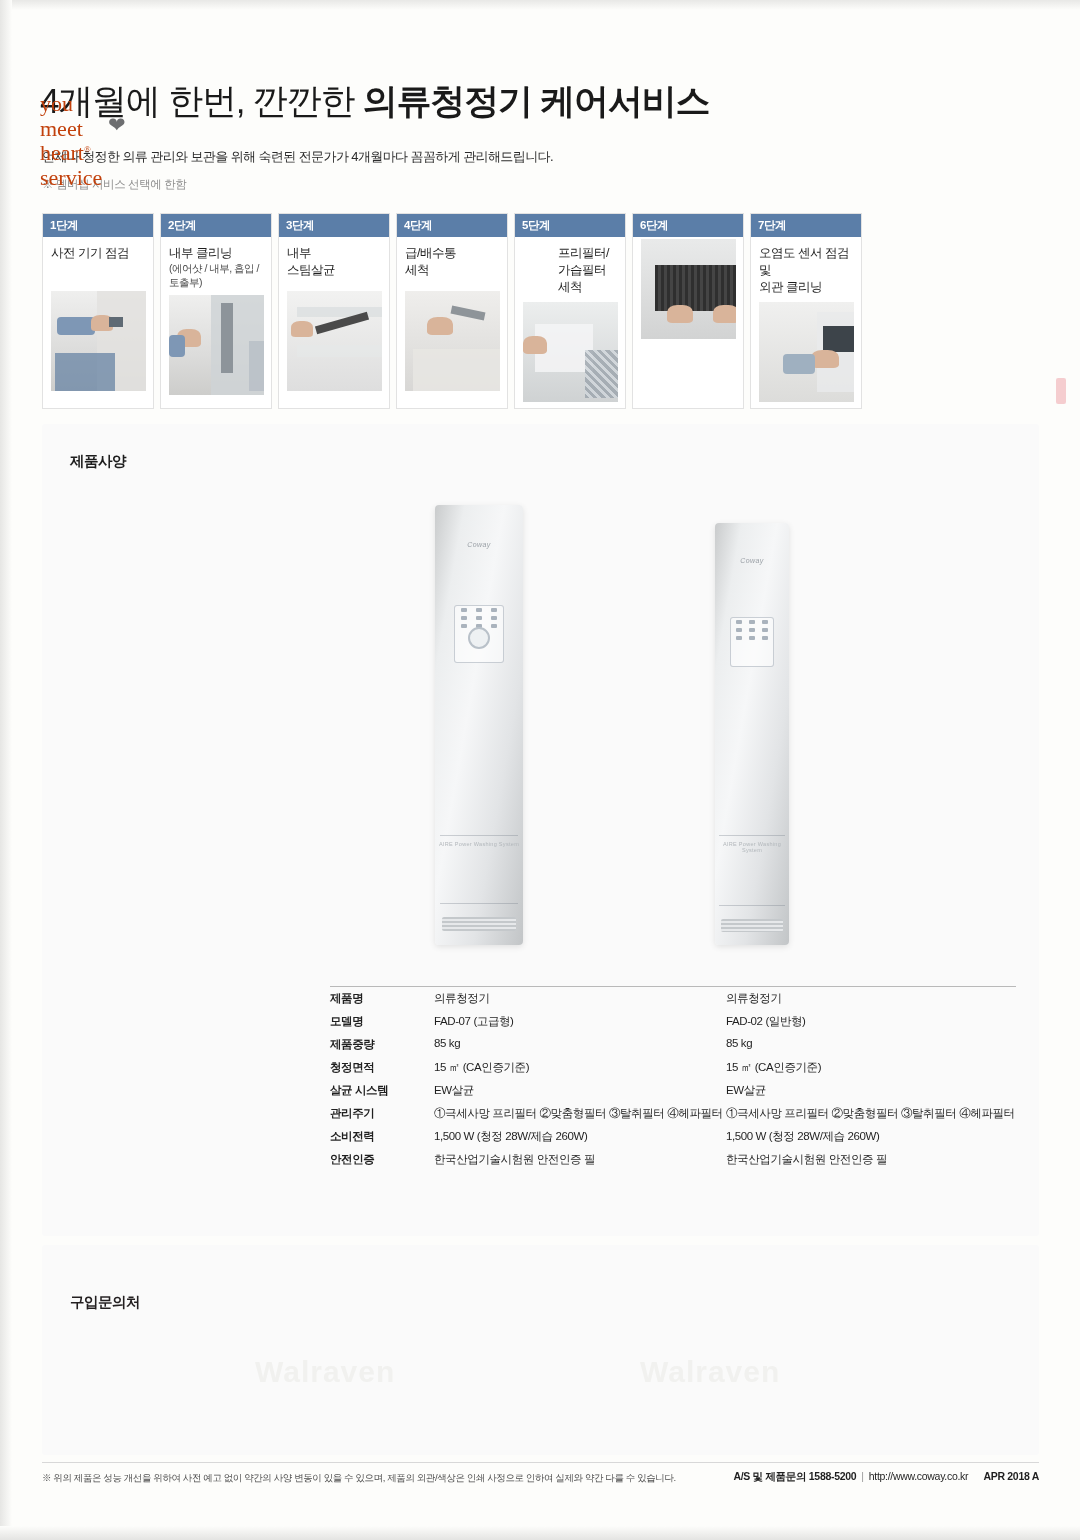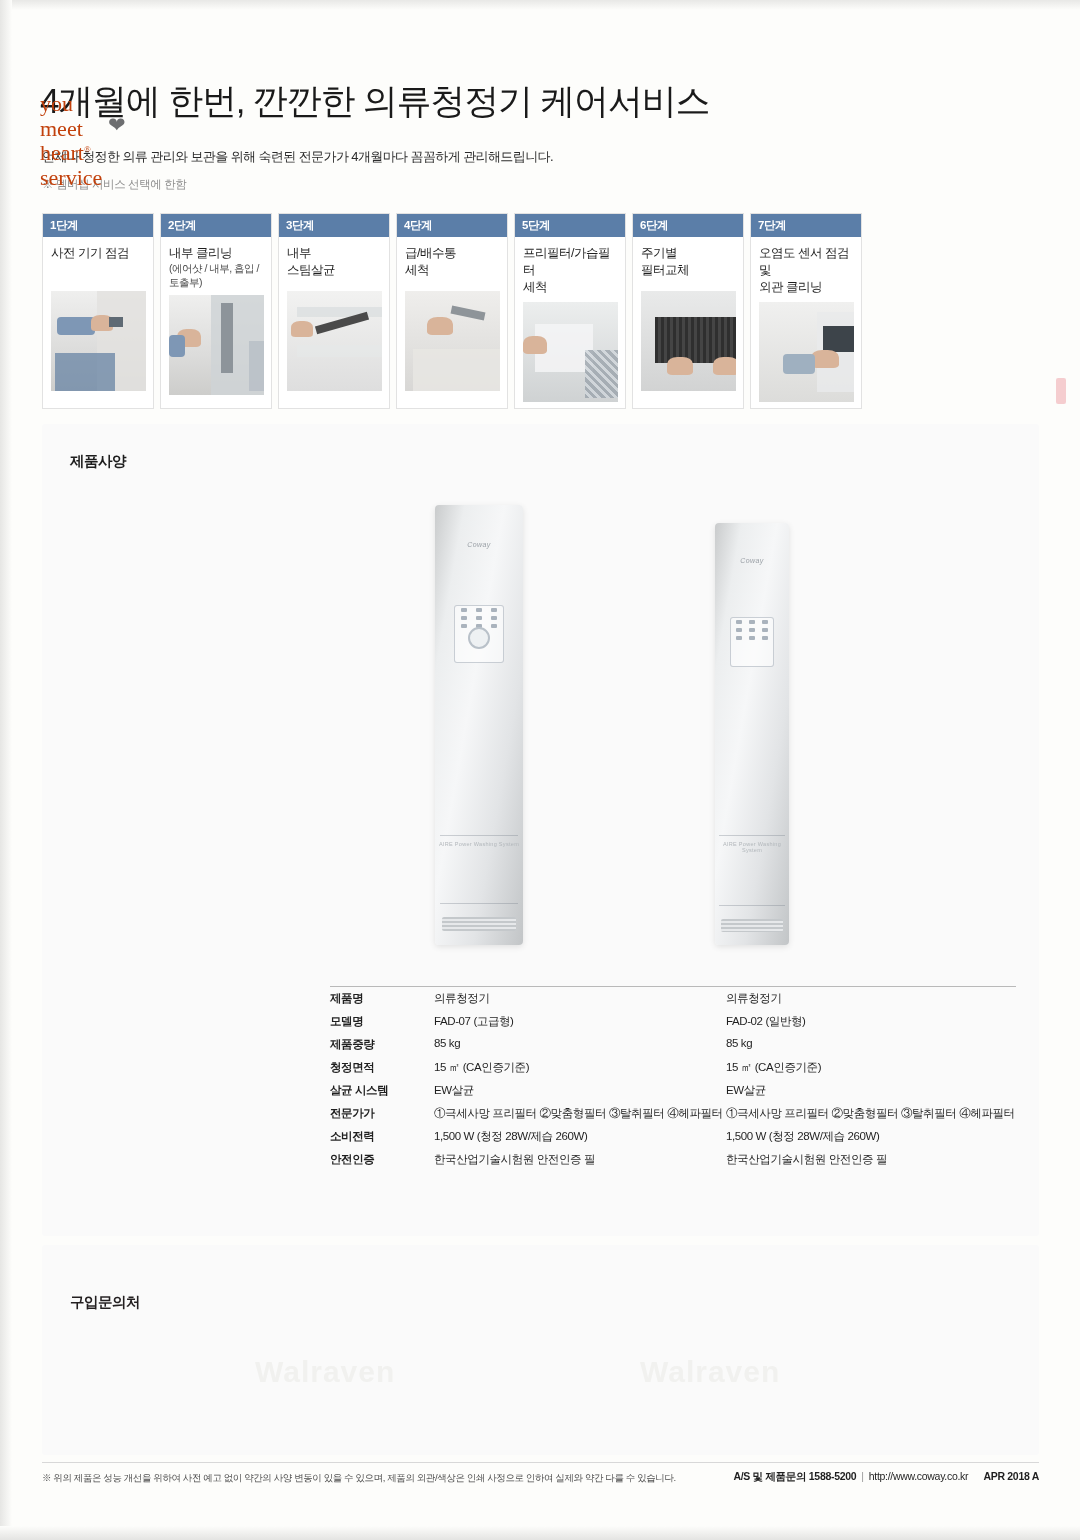--- a/index.html
+++ b/index.html
@@ -24,21 +24,21 @@
   .headline {
     position: absolute;
     left: 40px;
     top: 78px;
     font-size: 35px;
     letter-spacing: -1.2px;
     color: #1a1a1a;
     white-space: nowrap;
   }
   .headline .light { font-weight: 400; }
-  .headline .bold { font-weight: 400; }
+  .headline .bold { font-weight: 700; }
   .subline {
     position: absolute;
     left: 42px;
     top: 148px;
     font-size: 13px;
     font-weight: 400;
     color: #2b2b2b;
     letter-spacing: -0.6px;
     white-space: nowrap;
   }
@@ -410,34 +410,32 @@
       <div class="step-photo">
         <div class="ph-wall" style="background:linear-gradient(180deg,#efeeec 0%,#d8d7d5 100%);"></div>
         <div class="ph-shape1" style="left:8px;top:58px;width:108px;height:42px;background:#e7e6e3;"></div>
         <div class="ph-dark" style="left:46px;top:18px;width:34px;height:8px;background:#8e9499;transform:rotate(12deg);"></div>
         <div class="ph-hand" style="left:22px;top:26px;width:26px;height:18px;"></div>
       </div>
     </div>
 
     <div class="step">
       <div class="step-badge">5단계</div>
-      <div class="step-title" style="white-space:pre-line;">프리필터/가습필터
+      <div class="step-title" style="white-space:pre-line;margin-left:35px;">프리필터/가습필터
 세척</div>
       <div class="step-photo">
         <div class="ph-wall" style="background:linear-gradient(180deg,#eceeee 0%,#cfd2d3 100%);"></div>
         <div class="ph-shape1" style="left:12px;top:22px;width:58px;height:48px;background:#f4f5f6;"></div>
         <div class="ph-shape2" style="left:62px;top:48px;width:54px;height:48px;background:repeating-linear-gradient(45deg,#9aa3ab 0 3px,#cfd5da 3px 6px);"></div>
         <div class="ph-hand" style="left:0px;top:34px;width:24px;height:18px;"></div>
       </div>
     </div>
 
     <div class="step">
       <div class="step-badge">6단계</div>
-      <div class="step-title" style="white-space:pre-line;">주기별
-필터교체</div>
       <div class="step-photo">
         <div class="ph-wall" style="background:linear-gradient(180deg,#e9eaea 0%,#d2d3d3 100%);"></div>
         <div class="ph-dark" style="left:14px;top:26px;width:96px;height:46px;background:repeating-linear-gradient(90deg,#2f2f2f 0 3px,#454545 3px 6px);"></div>
         <div class="ph-hand" style="left:26px;top:66px;width:26px;height:18px;"></div>
         <div class="ph-hand" style="left:72px;top:66px;width:26px;height:18px;"></div>
       </div>
     </div>
 
     <div class="step">
       <div class="step-badge">7단계</div>
@@ -531,21 +529,21 @@
           <td class="label"><span>청정면적</span></td>
           <td class="v1">15 ㎡ (CA인증기준)</td>
           <td class="v2">15 ㎡ (CA인증기준)</td>
         </tr>
         <tr>
           <td class="label"><span>살균 시스템</span></td>
           <td class="v1">EW살균</td>
           <td class="v2">EW살균</td>
         </tr>
         <tr>
-          <td class="label"><span>전문가가</span></td>
+          <td class="label"><span>관리주기</span></td>
           <td class="v1">①극세사망 프리필터 ②맞춤형필터 ③탈취필터 ④헤파필터</td>
           <td class="v2">①극세사망 프리필터 ②맞춤형필터 ③탈취필터 ④헤파필터</td>
         </tr>
         <tr>
           <td class="label"><span>소비전력</span></td>
           <td class="v1">1,500 W (청정 28W/제습 260W)</td>
           <td class="v2">1,500 W (청정 28W/제습 260W)</td>
         </tr>
         <tr>
           <td class="label"><span>안전인증</span></td>

